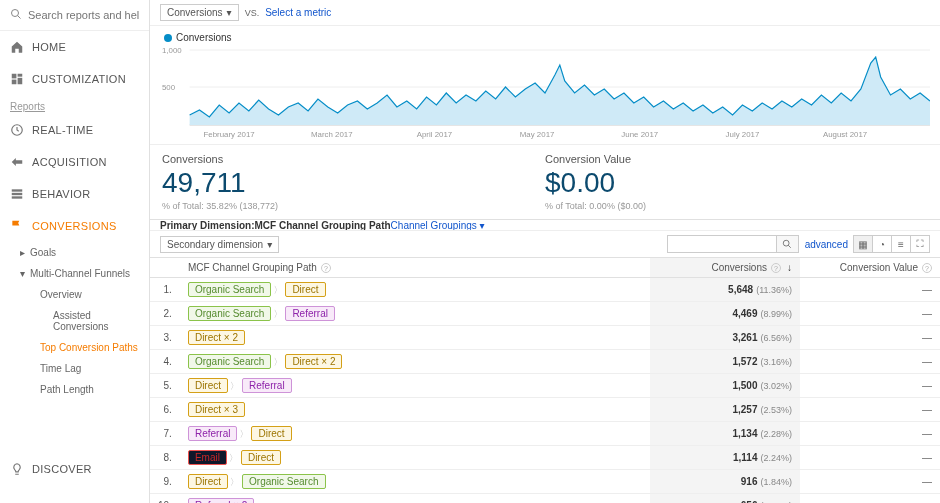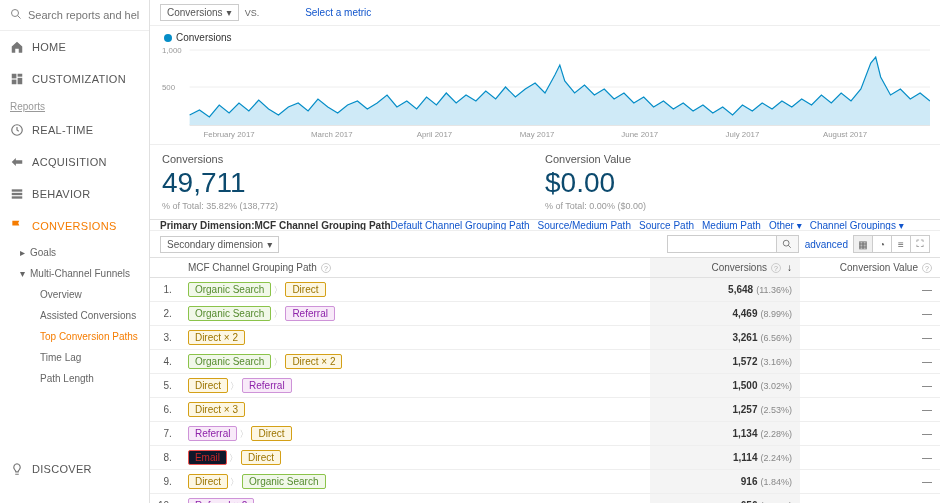--- a/index.html
+++ b/index.html
@@ -14,21 +14,21 @@
 .nav-item.active { color: #f57c00; }
 .nav-item.active .ico { color: #f57c00; }
 .sub-item { padding: 5px 10px 5px 32px; font-size: 10px; color: #666; cursor: pointer; }
 .sub-item.current { color: #f57c00; font-weight: 500; }
 .sub-item .chev { margin-left: -12px; margin-right: 2px; display:inline-block; width:8px; }
 .sidebar-spacer { flex: 1; }
 .main { flex: 1; display: flex; flex-direction: column; overflow: hidden; }
 .controls-row { display: flex; align-items: center; padding: 4px 10px; border-bottom: 1px solid #eee; font-size: 10px; }
 .dd { border: 1px solid #ccc; padding: 2px 6px; font-size: 10px; color: #555; background: #fff; cursor: pointer; display:flex; align-items:center; gap:4px;}
 .vs { margin: 0 6px; color: #666; font-size:9px; }
-.linklike { color: #1155cc; font-size: 10px; cursor: pointer; margin-left: 40px; }
+.linklike { color: #1155cc; font-size: 10px; cursor: pointer; }
 .chart-area { padding: 4px 10px 0; }
 .legend-dot { display:inline-block; width:8px; height:8px; border-radius:50%; background:#058dc7; margin-right:4px; vertical-align:middle; }
 .chart-svg { width: 100%; height: 95px; display: block; }
 .summary-row { display: flex; padding: 8px 12px; border-top:1px solid #eee; border-bottom:1px solid #e0e0e0; margin-top:4px;}
 .summary-col { flex:1; }
 .summary-label { font-size: 11px; color: #555; }
 .summary-value { font-size: 28px; color: #0c4a6e; margin-top:2px;}
 .summary-sub { font-size: 9px; color: #999; margin-top:2px;}
 .dim-row { display:flex; align-items:center; padding: 5px 10px; font-size:10px; border-bottom:1px solid #eee; flex-wrap:nowrap; overflow:hidden;}
 .dim-label { font-weight:bold; color:#333; }
@@ -123,21 +123,21 @@
     <span class="ico">
         <svg width="14" height="14" viewBox="0 0 24 24" fill="#f57c00">
           <path d="M4 3v18M4 3h12l-2 4 2 4H4"></path>
         </svg>
       </span>
     <span>CONVERSIONS</span>
   </div>
   <div class="sub-item"><span class="chev">▸</span><span>Goals</span></div>
   <div class="sub-item"><span class="chev">▾</span><span>Multi-Channel Funnels</span></div>
   <div class="sub-item" style="padding-left:40px">Overview</div>
-  <div class="sub-item" style="padding-left:40px">Assisted Conversions</div>
+  <div class="sub-item" style="padding-left:53px">Assisted Conversions</div>
   <div class="sub-item current" style="padding-left:40px">Top Conversion Paths</div>
   <div class="sub-item" style="padding-left:40px">Time Lag</div>
   <div class="sub-item" style="padding-left:40px">Path Length</div>
   <div class="sidebar-spacer"></div>
   <div class="nav-item upper">
     <span class="ico">
         <svg width="14" height="14" viewBox="0 0 24 24" fill="none" stroke="#777" stroke-width="2">
           <path d="M9 21h6M10 17h4M12 3a6 6 0 0 0-4 10c1 1 2 2 2 4h4c0-2 1-3 2-4a6 6 0 0 0-4-10z"></path>
         </svg>
       </span>
@@ -190,21 +190,20 @@
     <div class="summary-col">
       <div class="summary-label">Conversion Value</div>
       <div class="summary-value">$0.00</div>
       <div class="summary-sub">% of Total: 0.00% ($0.00)</div>
     </div>
   </div>
 
   <div class="dim-row">
     <span class="dim-label">Primary Dimension:</span>
     <span class="dim-val">MCF Channel Grouping Path</span>
-    <span id="dim-links"><span class="dim-link" style="margin-right: 8px;">Default Channel Grouping Path</span><span class="dim-link" style="margin-right: 8px;">Source/Medium Path</span><span class="dim-link" style="margin-right: 8px;">Source Path</span><span class="dim-link" style="margin-right: 8px;">Medium Path</span><span class="dim-link" style="margin-right: 8px;">Other ▾</span></span>
     <span class="dim-link"><span>Channel Groupings</span> ▾</span>
   </div>
 
   <div class="toolbar-row">
     <div class="dd">
         <span>Secondary dimension</span>
         <span>▾</span>
       </div>
     <div style="flex:1"></div>
     <div class="search-box">

